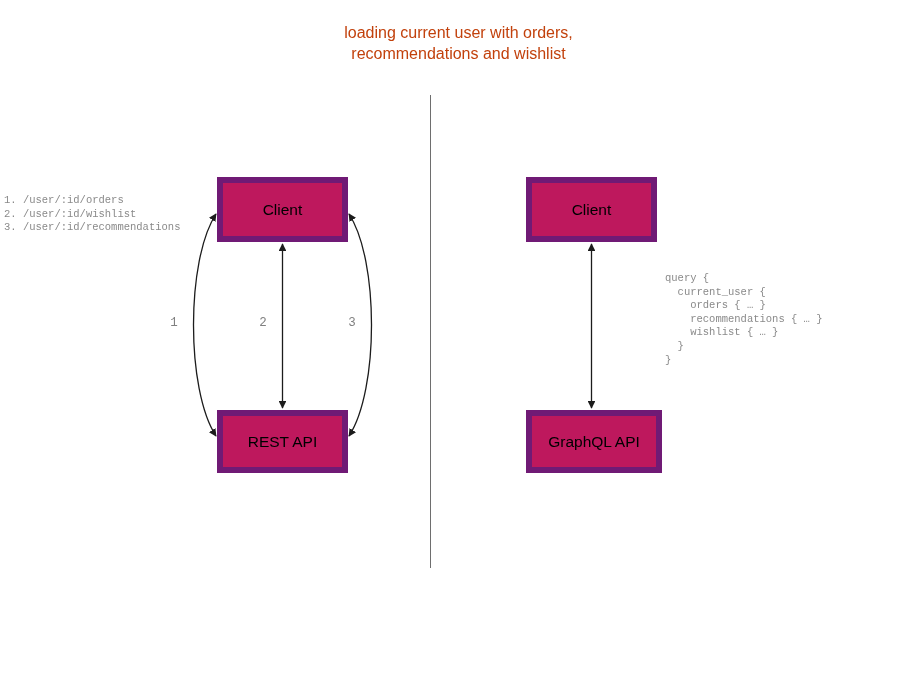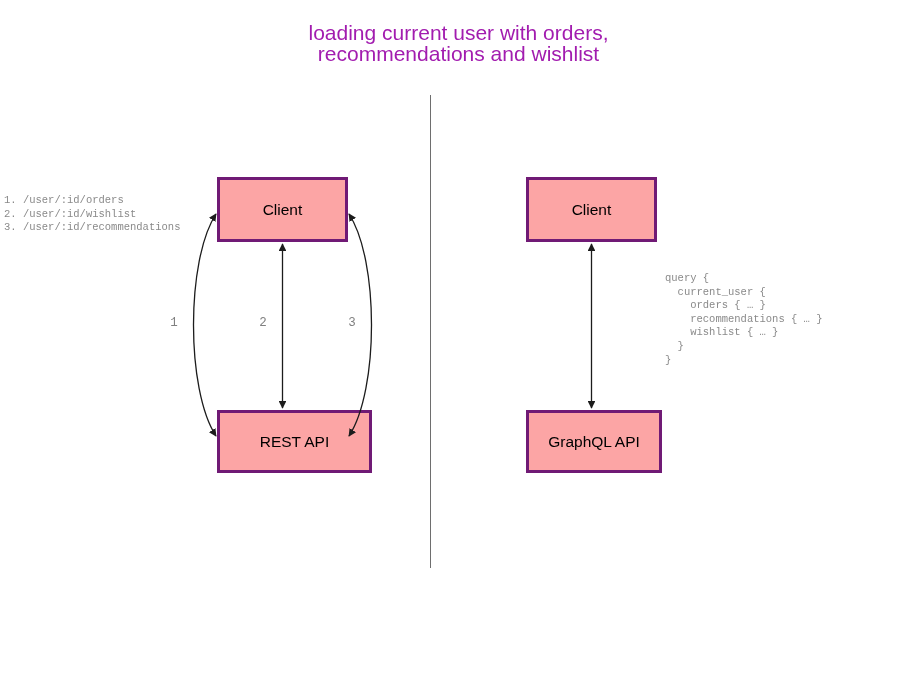--- a/index.html
+++ b/index.html
@@ -16,50 +16,50 @@
     color: #000000;
   }
 
   
   #diagram-title {
     position: absolute;
     left: 0;
     top: 22px;
     width: 917px;
     text-align: center;
-    font-size: 21px;
+    font-size: 16px;
     line-height: 21px;
-    color: #a21caf;
+    color: #c2410c;
     white-space: pre-line;
   }
 
   
   #center-divider {
     position: absolute;
     left: 430px;
     top: 95px;
     width: 1px;
     height: 473px;
     background: #6e6e6e;
   }
 
   
   .node-box {
     position: absolute;
     box-sizing: border-box;
-    background: #fca5a5;
-    border: 3px solid #701a75;
+    background: #be185d;
+    border: 6px solid #701a75;
     display: flex;
     align-items: center;
     justify-content: center;
     font-size: 15.5px;
     color: #000000;
   }
   #node-client-rest   { left: 217px; top: 177px; width: 131px; height: 65px; }
-  #node-rest-api      { left: 217px; top: 410px; width: 155px; height: 63px; }
+  #node-rest-api      { left: 217px; top: 410px; width: 131px; height: 63px; }
   #node-client-graphql{ left: 526px; top: 177px; width: 131px; height: 65px; }
   #node-graphql-api   { left: 526px; top: 410px; width: 136px; height: 63px; }
 
   
   #arrow-layer {
     position: absolute;
     left: 0;
     top: 0;
     width: 917px;
     height: 689px;

